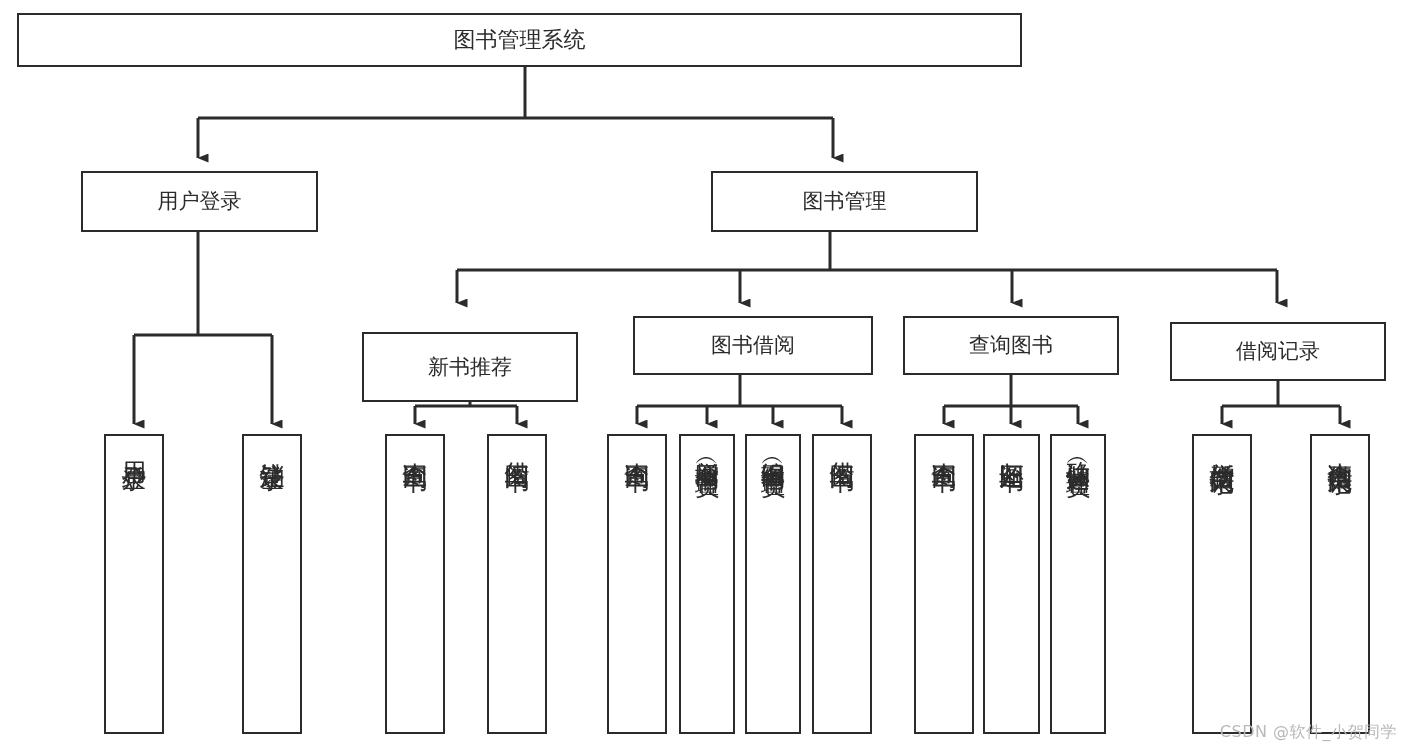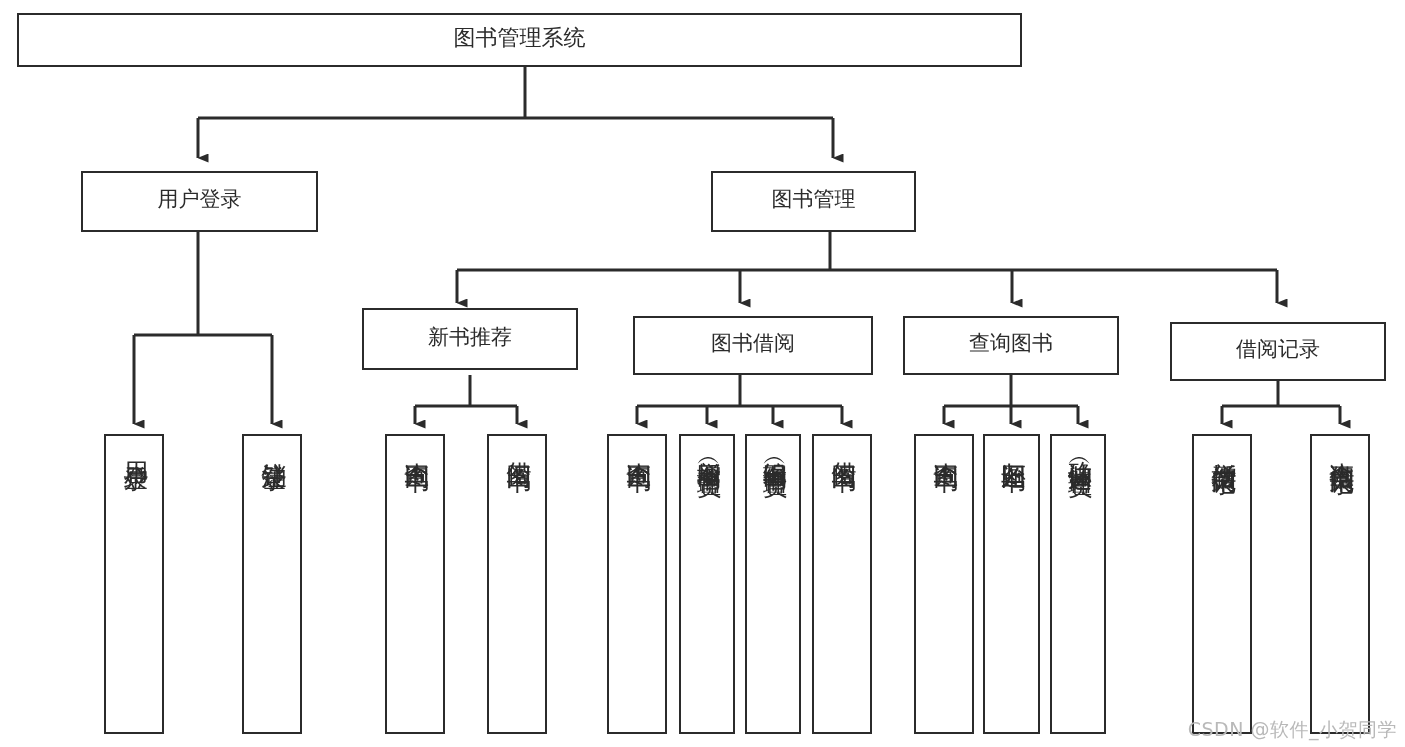--- a/index.html
+++ b/index.html
@@ -11,21 +11,20 @@
   #diagram{position:absolute;left:0;top:0;width:1405px;height:747px;}
 
   .node{
     position:absolute;
     box-sizing:border-box;
     background:#ffffff;
     border:2.5px solid #2b2b2b;
     display:flex;
     align-items:center;
     justify-content:center;
-    font-family:Liberation Mono, monospace;
   }
   .node .lbl{
     color:#2b2b2b;
     line-height:1.18;
     white-space:nowrap;
     text-align:center;
   }
   
   .node.horiz .lbl{font-size:21px;}
   .node.root .lbl{font-size:22px;}
@@ -42,21 +41,21 @@
     font-size:25px;
     letter-spacing:2px;
     line-height:1;
     white-space:normal;
   }
   .node.leaf.tall .lbl{font-size:24px;}
 
   .watermark{
     position:absolute;
     right:8px;bottom:4px;
-    font-size:19px;
+    font-size:16px;
     color:#b9b9b9;
     letter-spacing:.5px;
     white-space:nowrap;
     pointer-events:none;
   }
   .conn{position:absolute;left:0;top:0;}
 </style>
 </head>
 <body>
 
@@ -111,25 +110,25 @@
 </svg>
 
 <div class="node root horiz" style="left:17px;top:13px;width:1005px;height:54px;">
   <span class="lbl">图书管理系统</span>
 </div>
 
 <div class="node horiz" style="left:81px;top:171px;width:237px;height:61px;">
   <span class="lbl">用户登录</span>
 </div>
 
-<div class="node horiz" style="left:711px;top:171px;width:205px;height:61px;">
+<div class="node horiz" style="left:711px;top:171px;width:267px;height:61px;">
   <span class="lbl">图书管理</span>
 </div>
 
-<div class="node horiz" style="left:362px;top:308px;width:216px;height:62px;">
+<div class="node horiz" style="left:362px;top:332px;width:216px;height:70px;">
   <span class="lbl">新书推荐</span>
 </div>
 
 <div class="node horiz" style="left:633px;top:316px;width:240px;height:59px;">
   <span class="lbl">图书借阅</span>
 </div>
 
 <div class="node horiz" style="left:903px;top:316px;width:216px;height:59px;">
   <span class="lbl">查询图书</span>
 </div>

